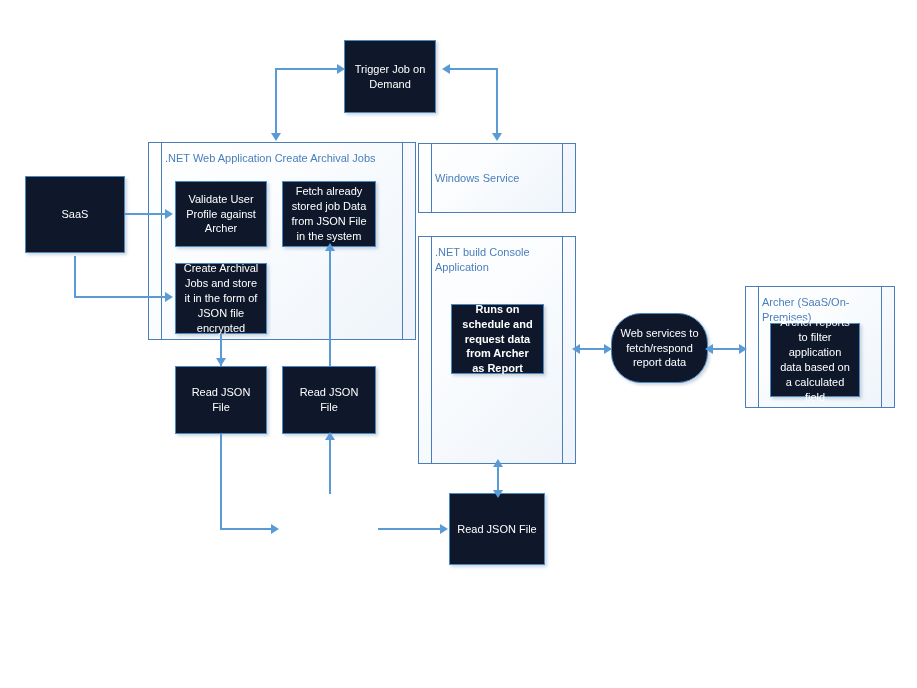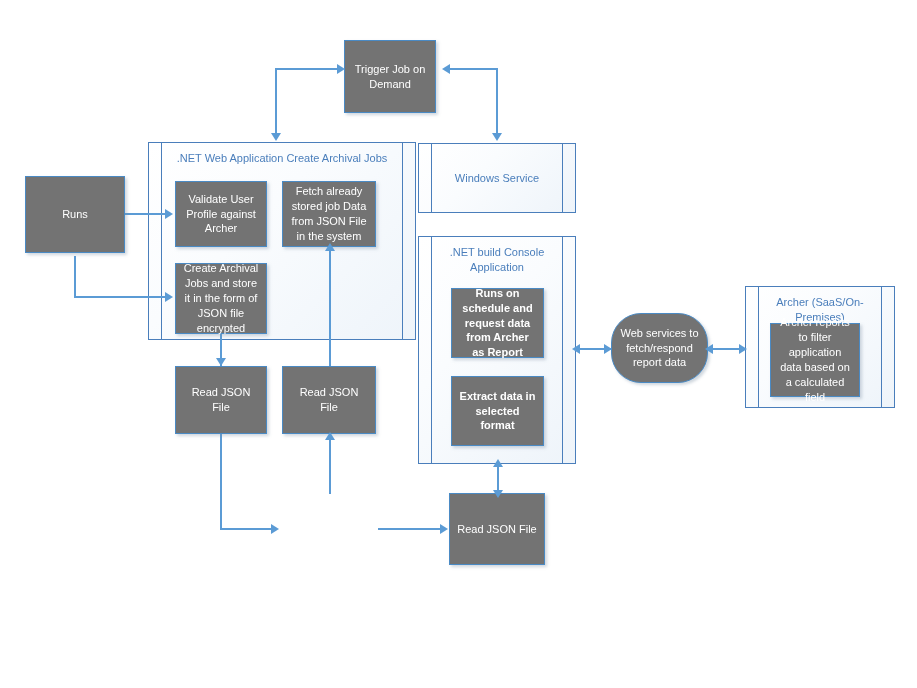--- a/index.html
+++ b/index.html
@@ -15,35 +15,35 @@
   }
   #canvas {
     position: relative;
     width: 917px;
     height: 688px;
     background: #ffffff;
   }
   
   .pbox {
     position: absolute;
-    background: #737373;
+    background: #0f172a;
     border: 1px solid #4A8AC4;
     box-sizing: border-box;
     display: flex;
     align-items: center;
     justify-content: center;
     text-align: center;
     color: #FFFFFF;
     font-size: 11px;
     line-height: 1.35;
     padding: 4px 7px;
     box-shadow: 2px 2px 3px rgba(120,140,160,0.35);
     z-index: 5;
   }
-  .pbox.bold { font-weight: bold; }
+  .pbox.bold { font-weight: bold; margin-top: 16px; }
   .pbox span { display: block; width: 100%; }
 
   
   .frame {
     position: absolute;
     background: linear-gradient(135deg, #ffffff 0%, #fafcfe 40%, #eef4fa 100%);
     border: 1px solid #4A7EBB;
     box-sizing: border-box;
     z-index: 2;
   }
@@ -52,21 +52,21 @@
     top: 0; bottom: 0;
     width: 0;
     border-left: 1px solid #4A7EBB;
   }
   .frame .band-l { left: 12px; }
   .frame .band-r { right: 12px; }
   .frame .ftitle {
     position: absolute;
     left: 16px; right: 16px;
     top: 8px;
-    text-align: center;
+    text-align: left;
     color: #4A7EBB;
     font-size: 11px;
     line-height: 1.35;
     z-index: 3;
   }
   .frame.centered .ftitle {
     top: 50%;
     transform: translateY(-50%);
   }
 
@@ -189,42 +189,39 @@
 
   <div class="ln lnh" style="left:709px; top:348px; width:36px;"></div>
   <div class="ah ah-l" style="left:705px; top:343.8px;"></div>
   <div class="ah ah-r" style="left:739px; top:343.8px;"></div>
 
   <div class="pbox" style="left:344px; top:40px; width:92px; height:73px;">
     <span>Trigger Job on Demand</span>
   </div>
 
   <div class="pbox" style="left:25px; top:176px; width:100px; height:77px;">
-    <span>Runs</span>
+    <span>SaaS</span>
   </div>
 
   <div class="pbox" style="left:175px; top:181px; width:92px; height:66px;">
     <span>Validate User Profile against Archer</span>
   </div>
 
   <div class="pbox" style="left:282px; top:181px; width:94px; height:66px;">
     <span>Fetch already stored job Data from JSON File in the system</span>
   </div>
 
   <div class="pbox" style="left:175px; top:263px; width:92px; height:71px;">
     <span>Create Archival Jobs and store it in the form of JSON file encrypted</span>
   </div>
 
   <div class="pbox bold" style="left:451px; top:288px; width:93px; height:70px;">
     <span>Runs on schedule and request data from Archer as Report</span>
   </div>
 
-  <div class="pbox bold" style="left:451px; top:376px; width:93px; height:70px;">
-    <span>Extract data in selected format</span>
-  </div>
 
   <div class="pbox" style="left:770px; top:323px; width:90px; height:74px;">
     <span>Archer reports to filter application data based on a calculated field</span>
   </div>
 
   <div class="pbox" style="left:611px; top:313px; width:97px; height:70px;border-radius:30px;">
     <span>Web services to fetch/respond report data</span>
   </div>
 
   <div class="pbox" style="left:175px; top:366px; width:92px; height:68px;">

